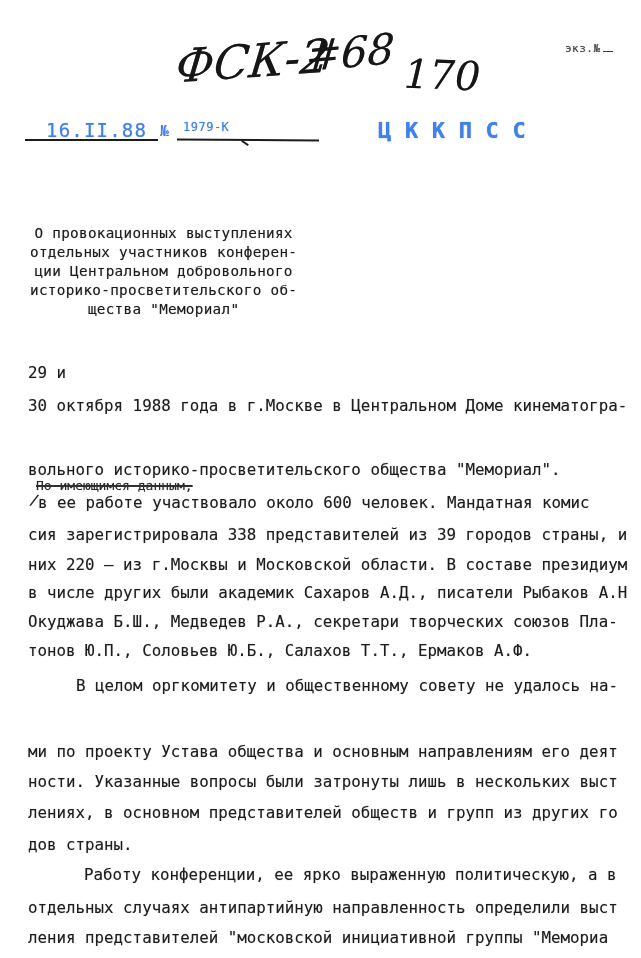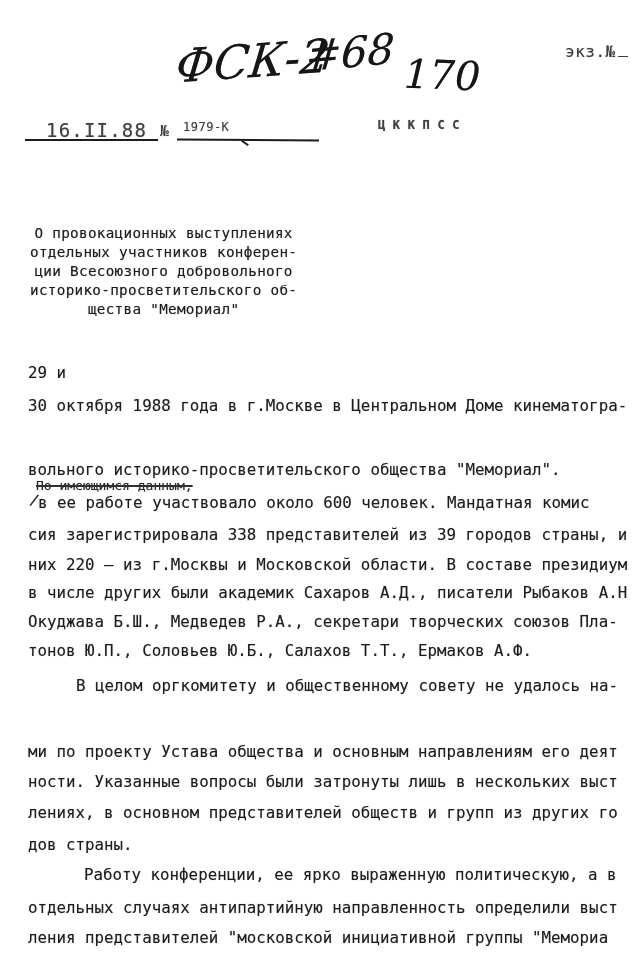--- a/index.html
+++ b/index.html
@@ -10,42 +10,42 @@
     background: #ffffff;
     overflow: hidden;
     font-family: "DejaVu Sans Mono", "Liberation Mono", monospace;
     color: #1d1d1d;
   }
   
   .tw {
     position: absolute;
     white-space: nowrap;
     text-shadow: 0 0 1px rgba(25,25,25,.4);
-    color: #404040;
+    color: #3b82f6;
   }
   
   .hw {
     position: absolute;
     font-family: "DejaVu Serif", serif;
     font-style: italic;
     color: #161616;
     white-space: nowrap;
     text-shadow: 0 0 .5px rgba(0,0,0,.5);
   }
   .hw-class { left: 176px; top: 34px; font-size: 46px; transform: rotate(-4deg) skewX(-10deg); }
   .hw-num   { left: 306px; top: 28px; font-size: 42px; transform: rotate(-5deg) skewX(-8deg); }
   .hw-page  { left: 404px; top: 52px; font-size: 40px; transform: rotate(2deg); }
 
-  .copy-num { left: 565px; top: 42px; font-size: 16px; color: #3c3c3c; letter-spacing: .5px; }
+  .copy-num { left: 565px; top: 42px; font-size: 11px; color: #3c3c3c; letter-spacing: .5px; }
   .copy-blank { display: inline-block; width: 10px; border-bottom: 1.5px solid #3c3c3c; height: 9px; margin-left: 2px; }
 
   .date-field { left: 46px; top: 119px; font-size: 19px; letter-spacing: 1.2px; }
   .no-sign    { left: 160px; top: 122px; font-size: 15px; }
   .doc-no     { left: 183px; top: 120px; font-size: 12px; letter-spacing: .5px; }
-  .addressee  { left: 378px; top: 118px; font-size: 12px; letter-spacing: .2px; font-weight: bold; text-shadow: 0 0 1px rgba(25,25,25,.55); }
+  .addressee  { left: 378px; top: 118px; font-size: 22px; letter-spacing: .2px; font-weight: bold; text-shadow: 0 0 1px rgba(25,25,25,.55); }
 
   .rule { position: absolute; background: #1c1c1c; height: 2px; }
   .u-date { left: 25px;  top: 139px; width: 133px; }
   .u-num  { left: 177px; top: 139px; width: 142px; transform: rotate(.4deg); }
   .u-hook { left: 241px; top: 142px; width: 8px; height: 2px; transform: rotate(35deg); }
 
   .subject { position: absolute; left: 30px; top: 224px; font-size: 14.3px; line-height: 19px; letter-spacing: .3px; text-shadow: 0 0 1px rgba(25,25,25,.45); }
   .subject div { white-space: nowrap; text-align: center; }
 
   .bl { position: absolute; left: 28px; font-size: 15.8px; white-space: nowrap; text-shadow: 0 0 1px rgba(25,25,25,.4); }
@@ -71,21 +71,21 @@
   <div class="tw no-sign">№</div>
   <div class="tw doc-no">1979-К</div>
   <div class="rule u-date"></div>
   <div class="rule u-num"></div>
   <div class="rule u-hook"></div>
   <div class="tw addressee">Ц К  К П С С</div>
 
   <div class="subject">
     <div>О провокационных выступлениях</div>
     <div>отдельных участников конферен-</div>
-    <div>ции Всесоюзного добровольного</div>
+    <div>ции Центральном добровольного</div>
     <div>историко-просветительского об-</div>
     <div>щества "Мемориал"</div>
   </div>
 
   <div class="bl bl-right" style="top:363px">29 и</div>
   <div class="bl" style="top:396px">30 октября 1988 года в г.Москве в Центральном Доме кинематогра-</div>
   <div class="bl" style="top:460px">вольного историко-просветительского общества "Мемориал".</div>
 
   <div class="bl struck-line" style="top:478px">
     <span>По имеющимся данным,</span>

